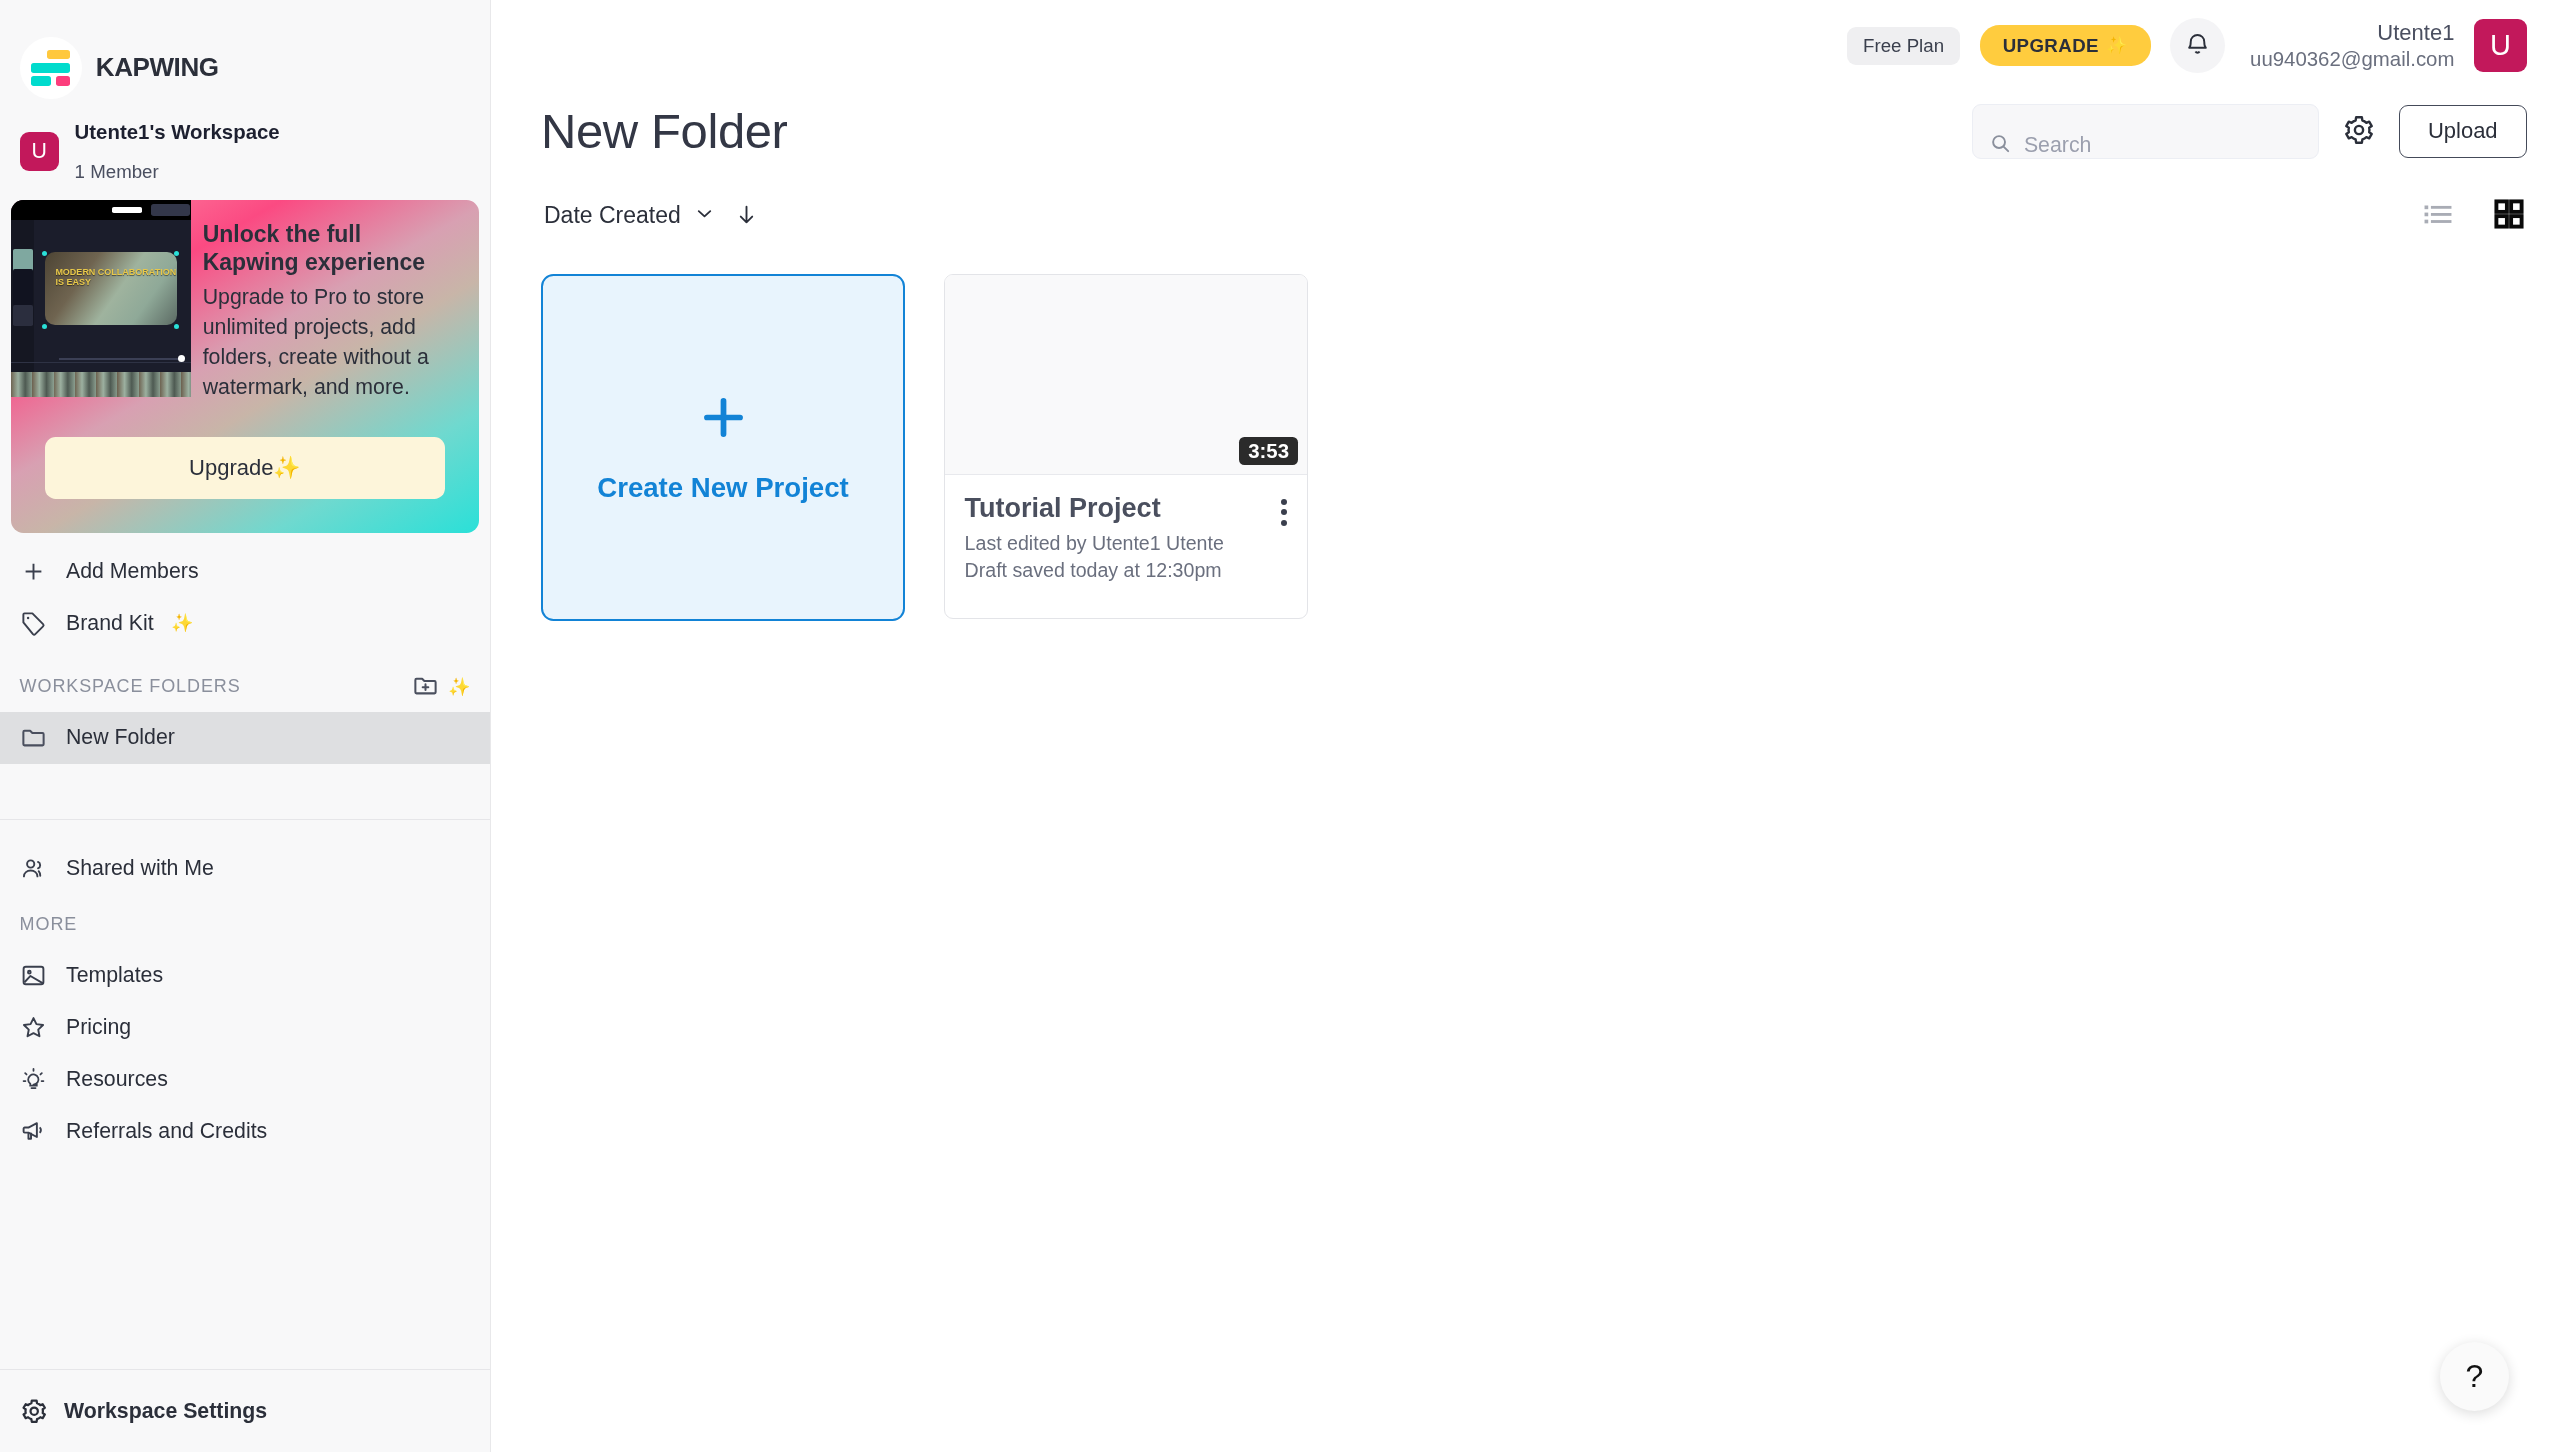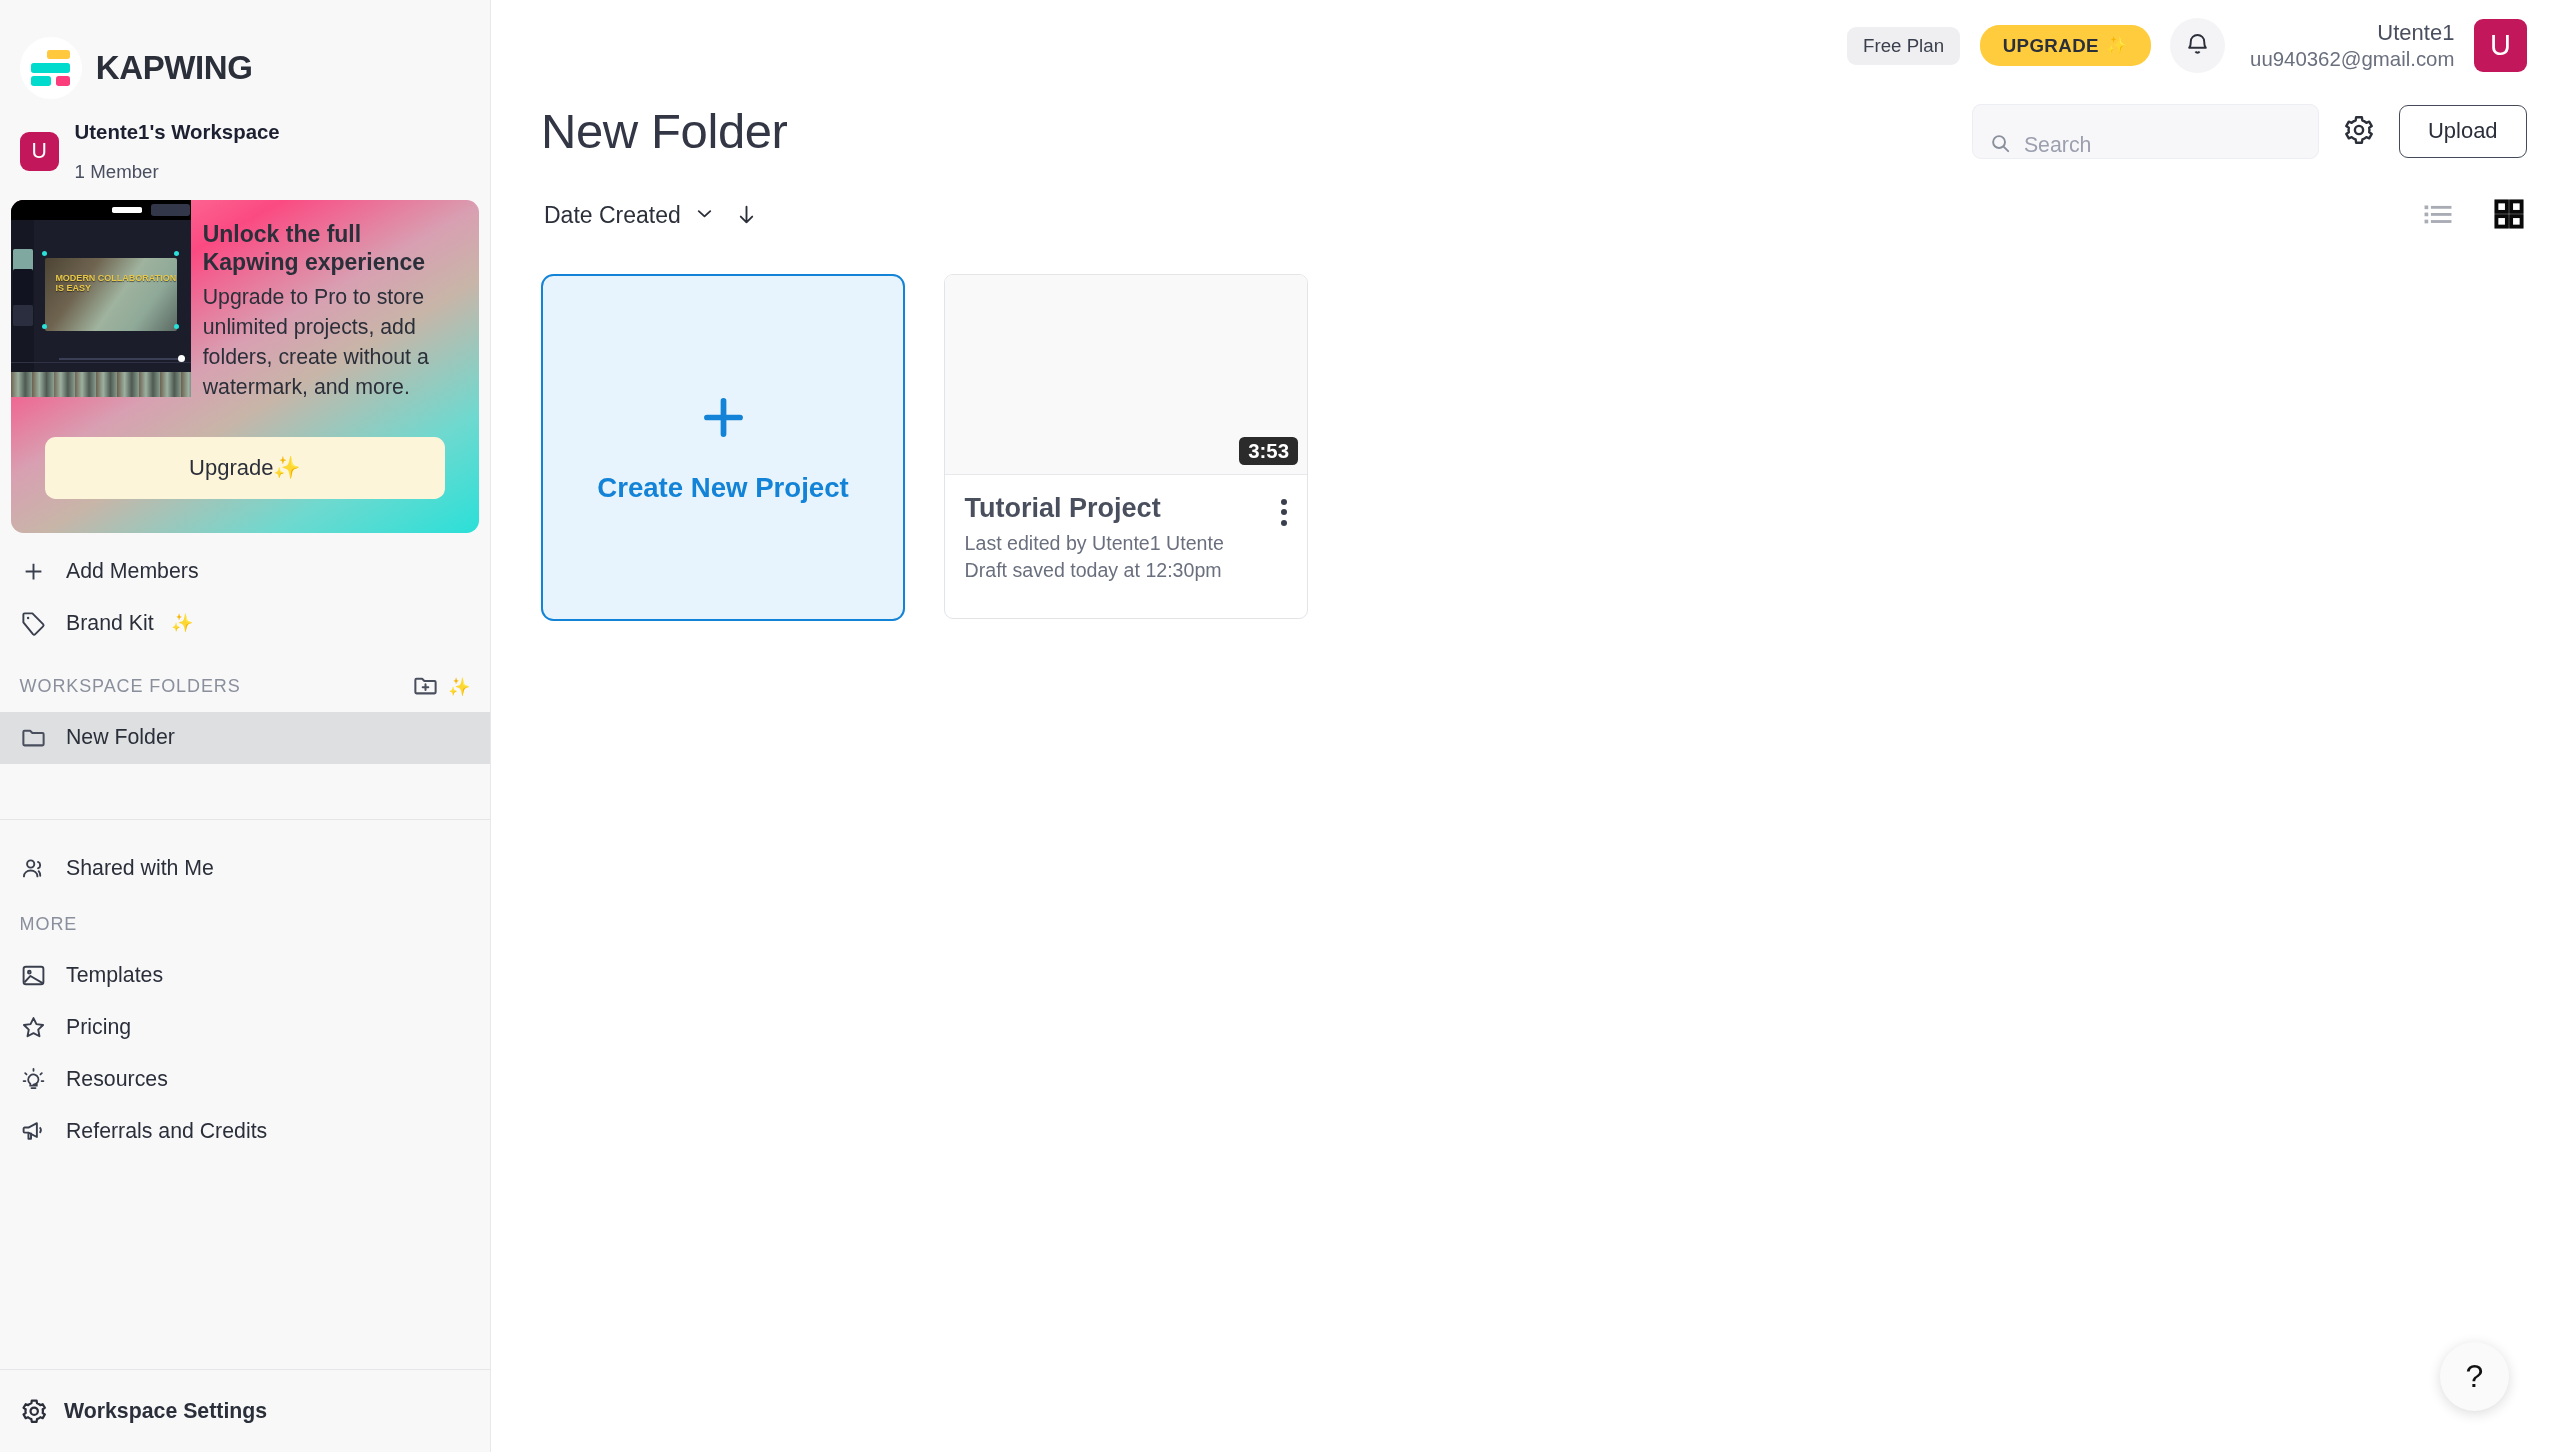--- a/index.html
+++ b/index.html
@@ -37,21 +37,21 @@
   }
   .logo-inner { width: 39px; display:flex; flex-direction:column; gap:3.6px; align-items:flex-start;}
   .logo-r1 { display:flex; width:100%; justify-content:flex-end; }
   .logo-bar-y { width: 23px; height: 9.8px; border-radius: 2.7px; background: #ffc83d; }
   .logo-bar-c { width: 39px; height: 9.8px; border-radius: 2.7px; background: #00dbcd; }
   .logo-r3 { display:flex; width:100%; gap:4.4px; }
   .logo-bar-c2 { width: 20.4px; height: 9.8px; border-radius: 2.7px; background: #00dbcd; }
   .logo-bar-p { width: 14.2px; height: 9.8px; border-radius: 2.7px; background: #fc3d7c; }
 
   .brand-name {
-    font-size: 33px; font-weight: 800; letter-spacing: -0.4px;
+    font-size: 26px; font-weight: 800; letter-spacing: -0.4px;
     color: #2b2f3a;
   }
 
   .ws-row {
     display: flex; align-items: center; gap: 16px;
     padding: 0 19.6px; height: 68px; margin-top: 1.8px;
   }
   .ws-avatar {
     width: 39px; height: 39px; border-radius: 9px;
     background: #c2185b; color: #fff;
@@ -79,23 +79,23 @@
     overflow: hidden;
   }
   .pt-topbar { position:absolute; top:0; left:0; right:0; height: 19.6px; background:#000; }
   .pt-tb-w { position:absolute; top:7.1px; left:101px; width:30px; height:6.2px; background:#fff; border-radius:1.8px;}
   .pt-tb-g { position:absolute; top:4.4px; left:140px; width:39px; height:11.6px; background:#33374a; border-radius:2.7px;}
   .pt-leftrail { position:absolute; left:0; top:19.6px; width:23px; bottom:0; background:#151722; }
   .pt-rail-a { position:absolute; left:2.7px; top:49px; width:19.6px; height:41px; background:#7fa8a0; border-radius:1.8px;}
   .pt-rail-b { position:absolute; left:2.7px; top:69px; width:19.6px; height:36px; background:#111320; border-radius:1.8px;}
   .pt-rail-c { position:absolute; left:2.7px; top:105px; width:19.6px; height:21.3px; background:#2b2e3e; border-radius:1.8px;}
   .pt-canvas {
-    position:absolute; left: 34px; top: 58px; width: 132px; height: 73px;
+    position:absolute; left: 34px; top: 52px; width: 132px; height: 73px;
     background: linear-gradient(125deg,#4d4434 0%,#6f6450 30%,#9fb39e 55%,#8fa998 75%,#5b6a63 100%);
-    border-radius: 2px;
+    border-radius: 10px;
   }
   .pt-canvas-txt {
     position:absolute; left:10.7px; top:16px;
     color:#e8c84a; font-size:9px; font-weight:800; line-height:9.8px;
     font-family:"Liberation Sans", sans-serif;
     text-shadow: 0 0.9px 0.9px rgba(0,0,0,.5);
   }
   .pt-handle { position:absolute; width:5.3px; height:5.3px; border-radius:50%; background:#2ae0d8; }
   .pt-scrub { position:absolute; left:48px; bottom:37px; right:9px; height:1.8px; background:#3b3f55; }
   .pt-scrub-dot { position:absolute; right:5.3px; bottom:35px; width:7.1px; height:7.1px; border-radius:50%; background:#fff; }

